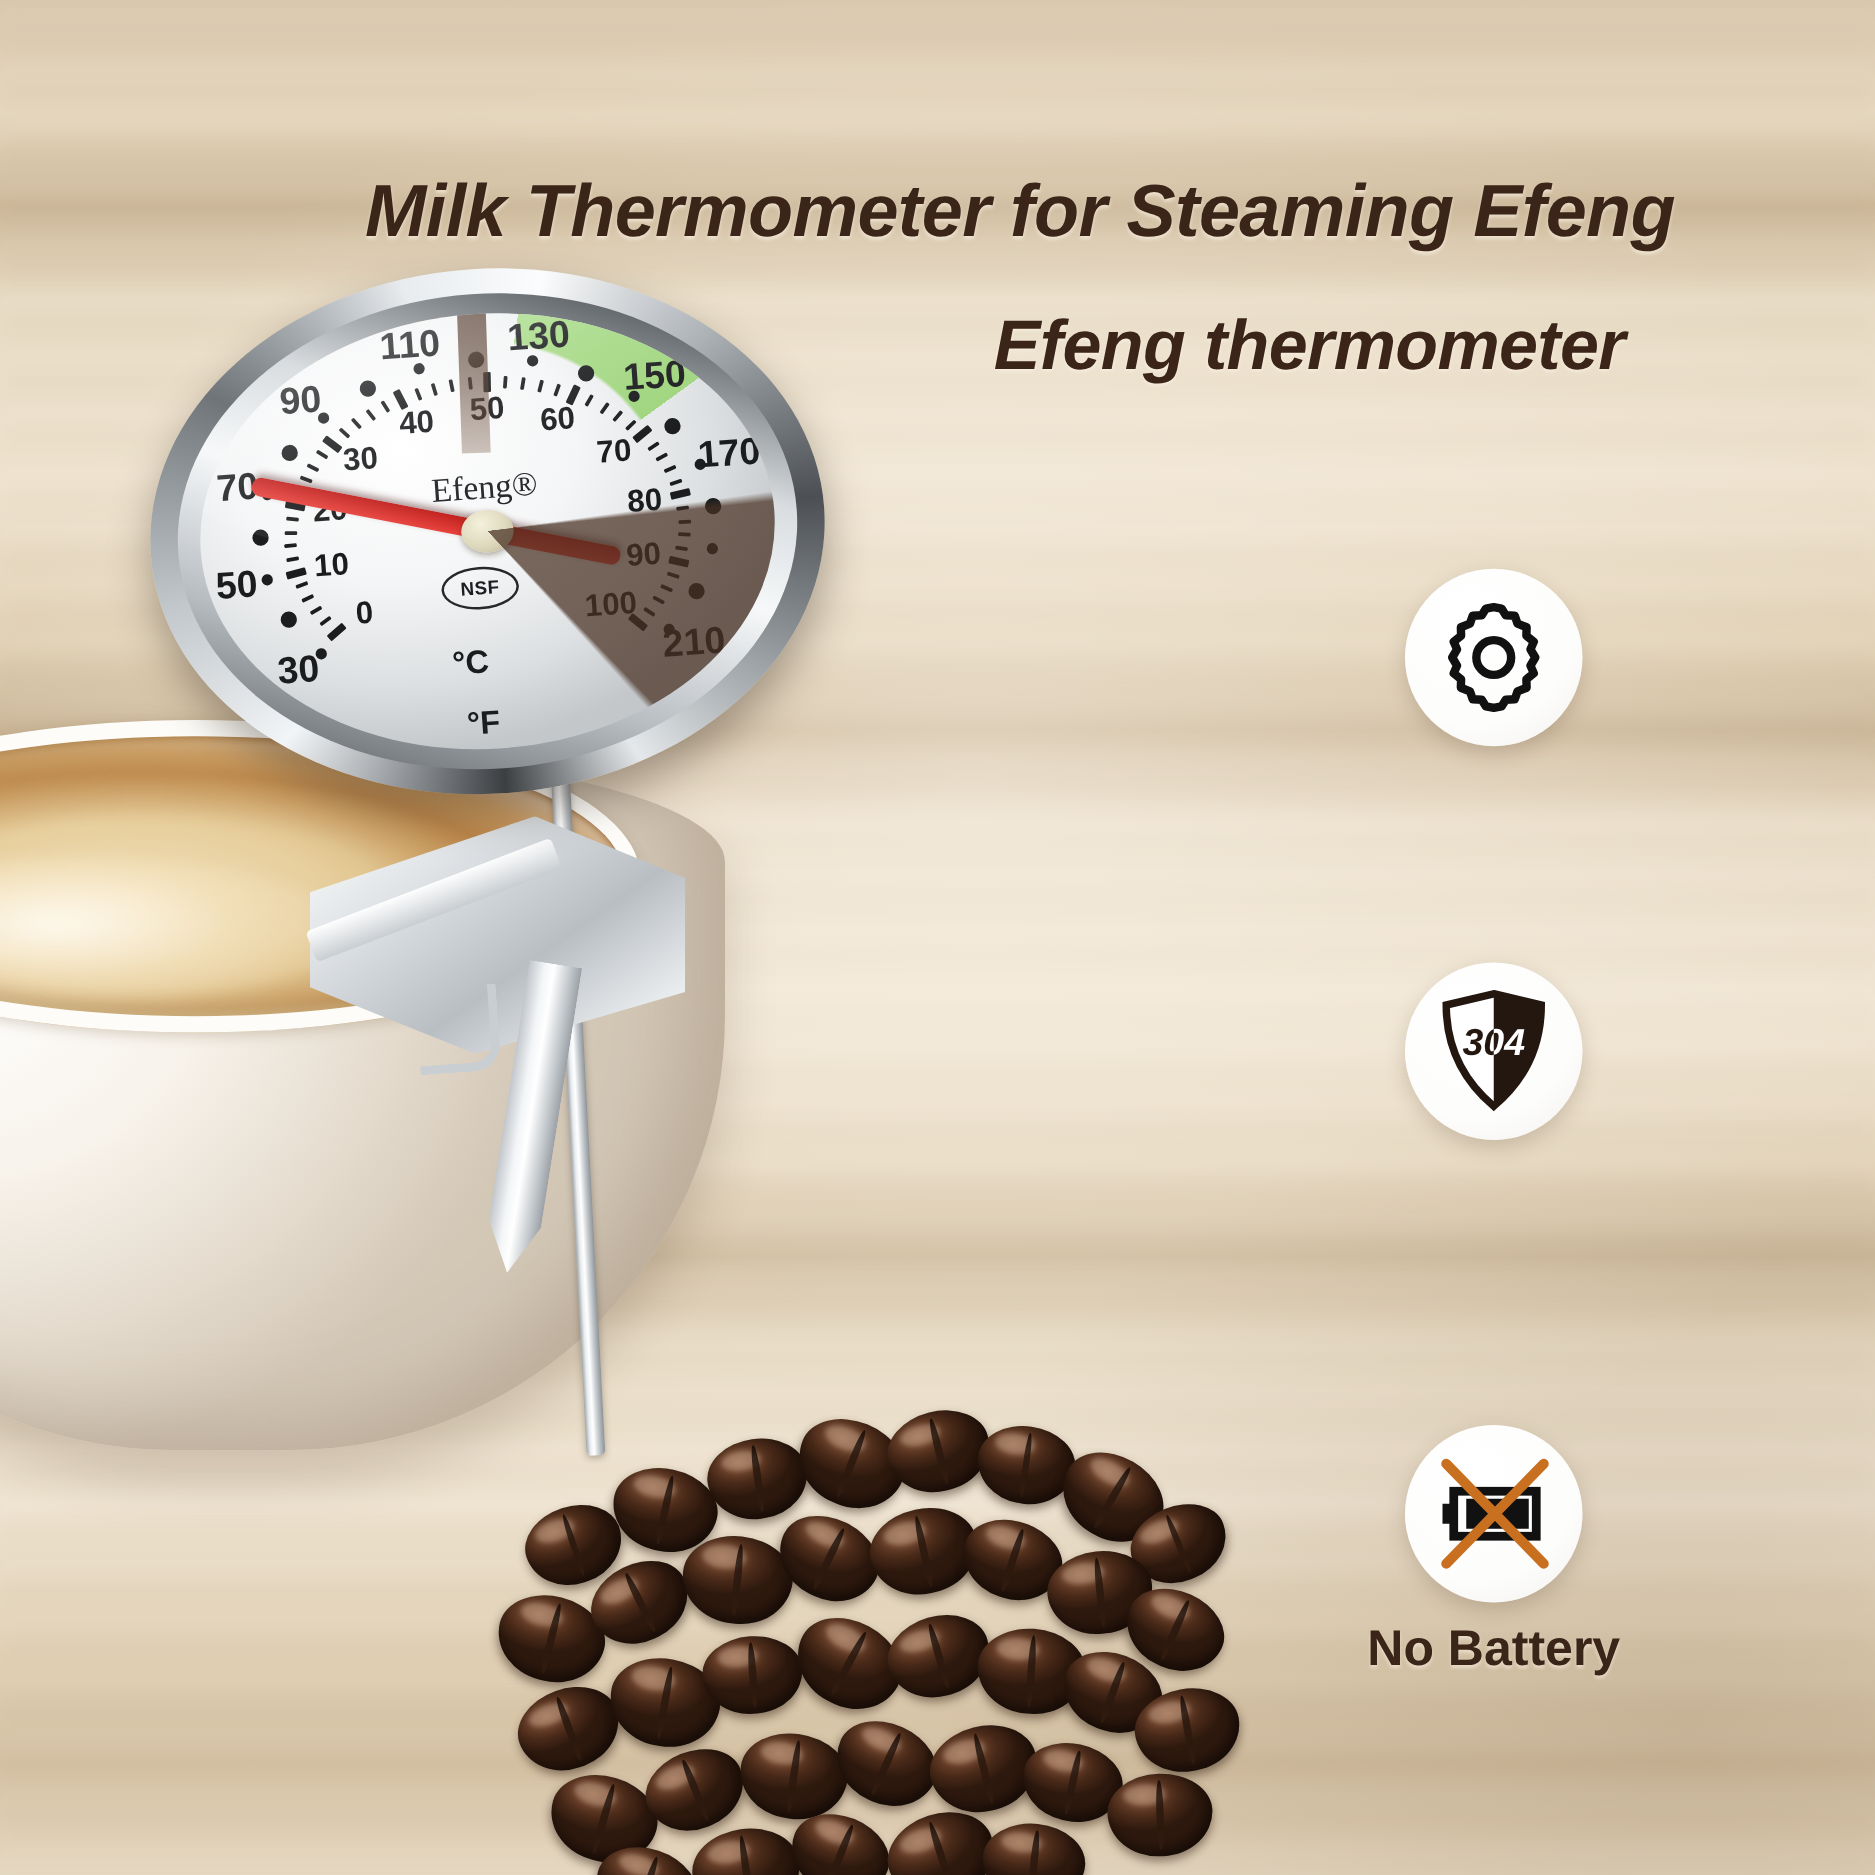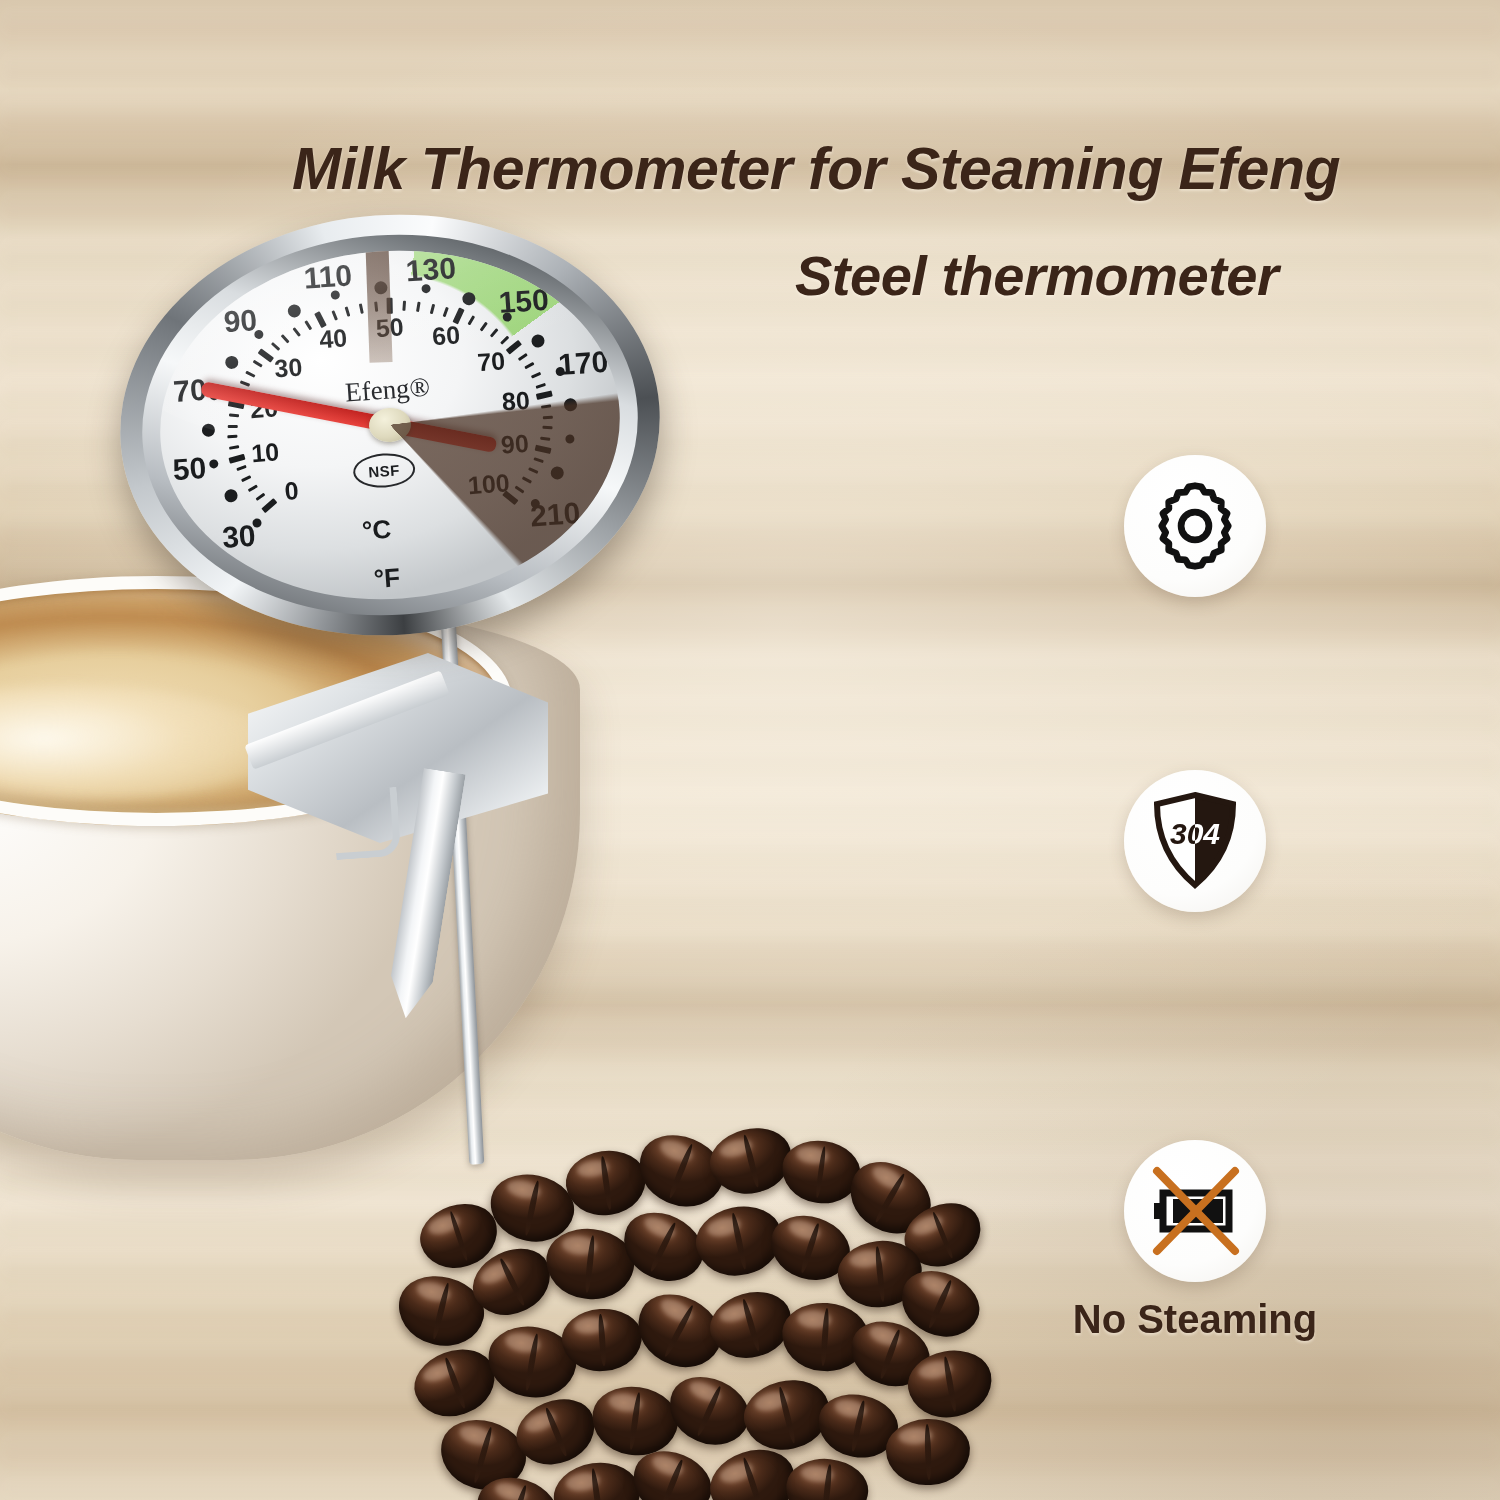--- a/index.html
+++ b/index.html
@@ -510,21 +510,21 @@
           </div>
         <div class="hub"></div>
         <div class="refl-top"></div>
         <div class="refl-wedge"></div>
         <div class="refl-sheen"></div>
       </div>
     </div>
   </div>
 
   <div class="headline" id="h1">Milk Thermometer for Steaming Efeng</div>
-  <div class="headline" id="h2">Steel thermometer</div>
+  <div class="headline" id="h2">Efeng thermometer</div>
 
   <div class="feat" id="f1">
     <div class="feat-badge">
       <svg width="96" height="96" viewBox="0 0 100 100">
         <path fill="none" stroke="#111" stroke-width="7" stroke-linejoin="round" d="M50 8 L56.5 9.2 L60 14.8 L67.5 15.2 L69.8 21.8 L77.4 24.8 L77.2 31.8 L83.4 36.8 L80.6 43.2 L84.6 50 L80.6 56.8 L83.4 63.2 L77.2 68.2 L77.4 75.2 L69.8 78.2 L67.5 84.8 L60 85.2 L56.5 90.8 L50 92 L43.5 90.8 L40 85.2 L32.5 84.8 L30.2 78.2 L22.6 75.2 L22.8 68.2 L16.6 63.2 L19.4 56.8 L15.4 50 L19.4 43.2 L16.6 36.8 L22.8 31.8 L22.6 24.8 L30.2 21.8 L32.5 15.2 L40 14.8 L43.5 9.2 Z"></path>
         <circle cx="50" cy="50" r="14.5" fill="none" stroke="#111" stroke-width="7"></circle>
       </svg>
     </div>
   </div>
 
@@ -558,17 +558,17 @@
     <div class="feat-badge">
       <svg width="108" height="104" viewBox="0 0 108 104">
         <rect x="22" y="34" width="66" height="36" fill="none" stroke="#111" stroke-width="7"></rect>
         <rect x="13" y="44" width="11" height="16" fill="#111"></rect>
         <rect x="32" y="40" width="50" height="24" fill="#111"></rect>
         <line x1="16" y1="12" x2="94" y2="92" stroke="#c8701f" stroke-width="8" stroke-linecap="round"></line>
         <line x1="94" y1="12" x2="16" y2="92" stroke="#c8701f" stroke-width="8" stroke-linecap="round"></line>
       </svg>
     </div>
     <div class="feat-label">
-        <div>No Steaming</div>
+        <div>No Battery</div>
       </div>
   </div>
 
 </div>
 
 </body></html>

